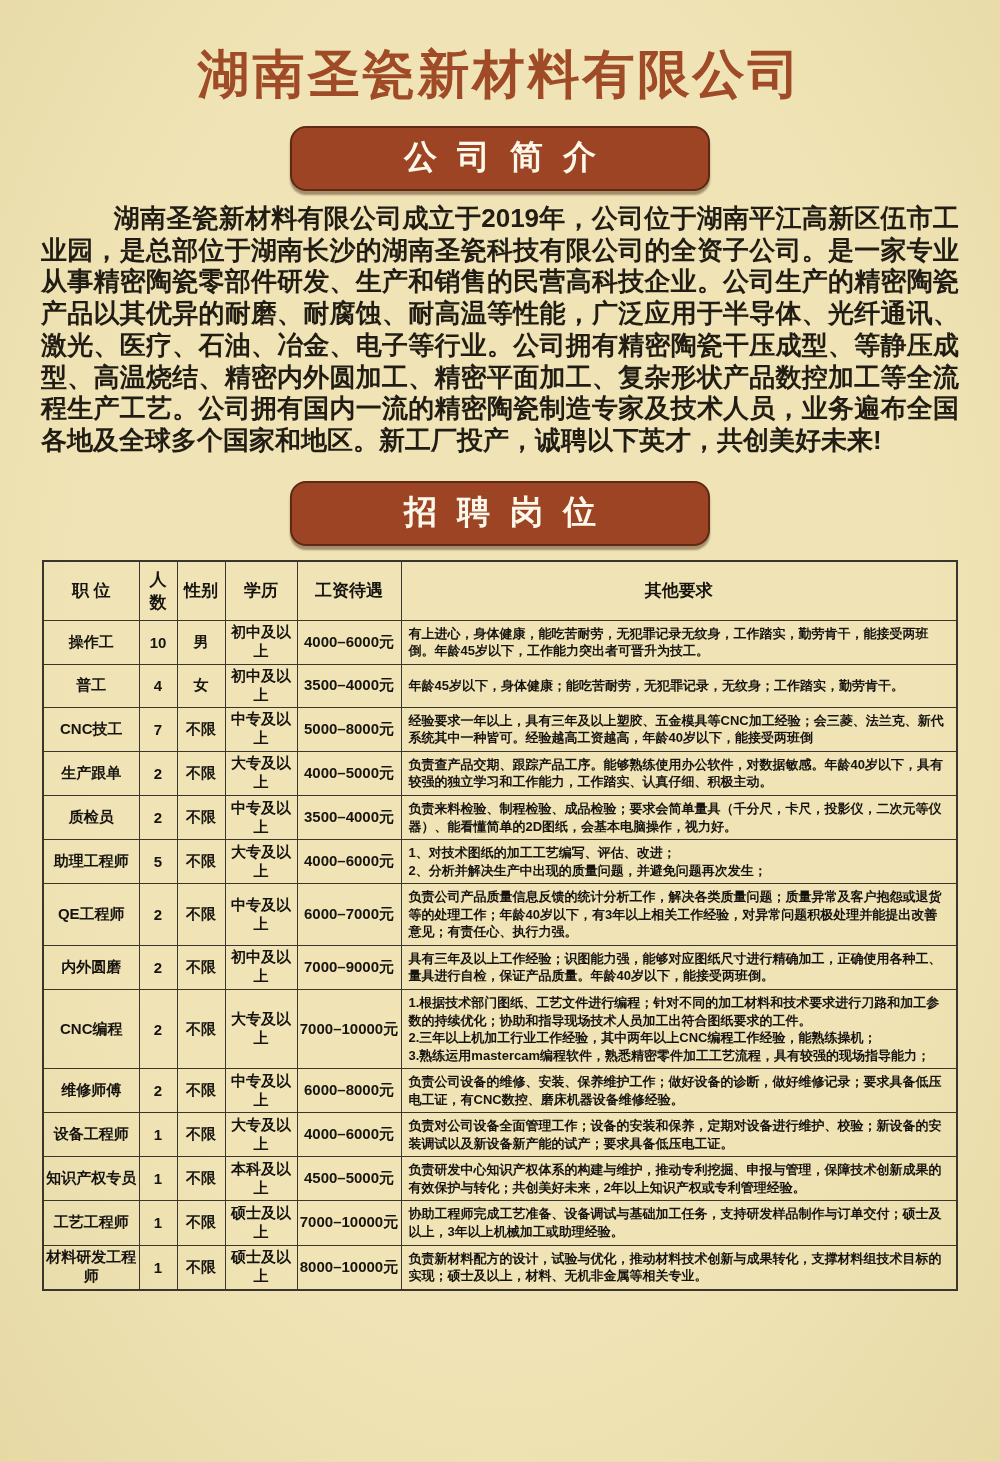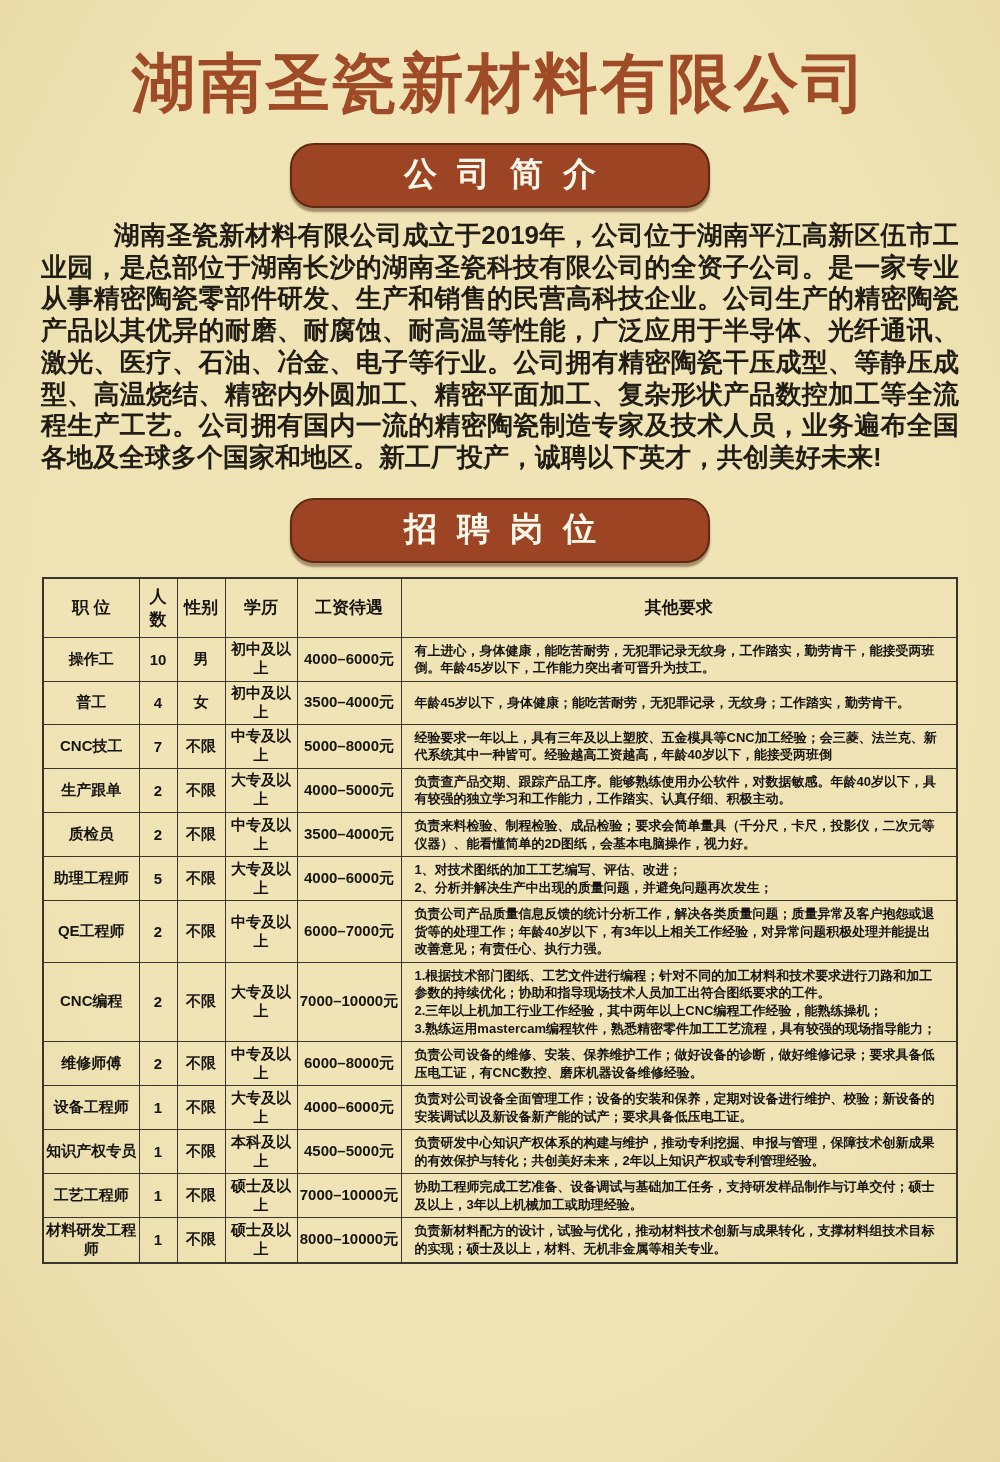--- a/index.html
+++ b/index.html
@@ -13,31 +13,31 @@
     margin:0 auto;
     background:#eee2b3;
     background-image:radial-gradient(ellipse at 50% 45%, #f0e4b6 60%, #e6d9a6 100%);
     overflow:hidden;
     color:#1c1914;
   }
   .company-title{
     margin:0;
     padding-top:40px;
     text-align:center;
-    font-size:64px;
+    font-size:52px;
     font-weight:bold;
     letter-spacing:3px;
     color:#a04b28;
   }
   .section-badge{
     width:420px;
     margin:16px auto 0 auto;
     background:#9c4423;
     border:2px solid #5e2a13;
-    border-radius:24px;
+    border-radius:16px;
     box-shadow:0 4px 2px rgba(74,36,16,0.45);
     color:#fdf8ea;
     font-size:33px;
     font-weight:bold;
     text-align:center;
     letter-spacing:20px;
     padding:7px 0 9px 20px;
     box-sizing:border-box;
   }
   .intro{
@@ -72,21 +72,21 @@
   table.jobs td{
     font-size:15px;
     font-weight:bold;
     text-align:center;
     padding:2px 2px;
   }
   table.jobs td.req{
     font-size:13px;
     text-align:left;
     line-height:1.35;
-    padding:4px 13px;
+    padding:4px 7px;
     white-space:pre-line;
   }
 </style>
 </head>
 <body>
 
 <div class="page">
 
   <h1 class="company-title">湖南圣瓷新材料有限公司</h1>
 
@@ -167,20 +167,28 @@
         </tr>
         <tr>
           <td>QE工程师</td>
           <td>2</td>
           <td>不限</td>
           <td>中专及以上</td>
           <td>6000–7000元</td>
           <td class="req">负责公司产品质量信息反馈的统计分析工作，解决各类质量问题；质量异常及客户抱怨或退货等的处理工作；年龄40岁以下，有3年以上相关工作经验，对异常问题积极处理并能提出改善意见；有责任心、执行力强。</td>
         </tr>
         <tr>
+          <td>内外圆磨</td>
+          <td>2</td>
+          <td>不限</td>
+          <td>初中及以上</td>
+          <td>7000–9000元</td>
+          <td class="req">具有三年及以上工作经验；识图能力强，能够对应图纸尺寸进行精确加工，正确使用各种工、量具进行自检，保证产品质量。年龄40岁以下，能接受两班倒。</td>
+        </tr>
+        <tr>
           <td>CNC编程</td>
           <td>2</td>
           <td>不限</td>
           <td>大专及以上</td>
           <td>7000–10000元</td>
           <td class="req">1.根据技术部门图纸、工艺文件进行编程；针对不同的加工材料和技术要求进行刀路和加工参数的持续优化；协助和指导现场技术人员加工出符合图纸要求的工件。
 2.三年以上机加工行业工作经验，其中两年以上CNC编程工作经验，能熟练操机；
 3.熟练运用mastercam编程软件，熟悉精密零件加工工艺流程，具有较强的现场指导能力；</td>
         </tr>
         <tr>

